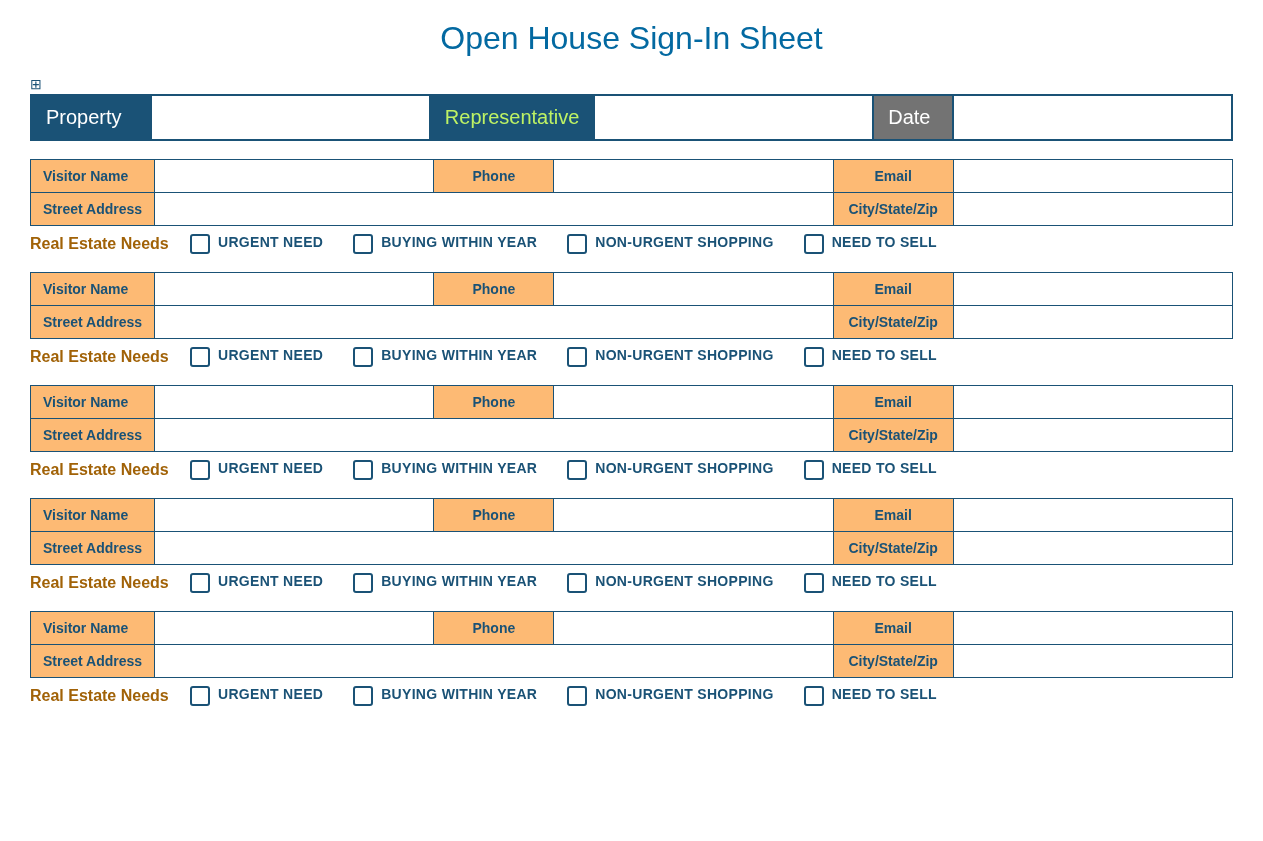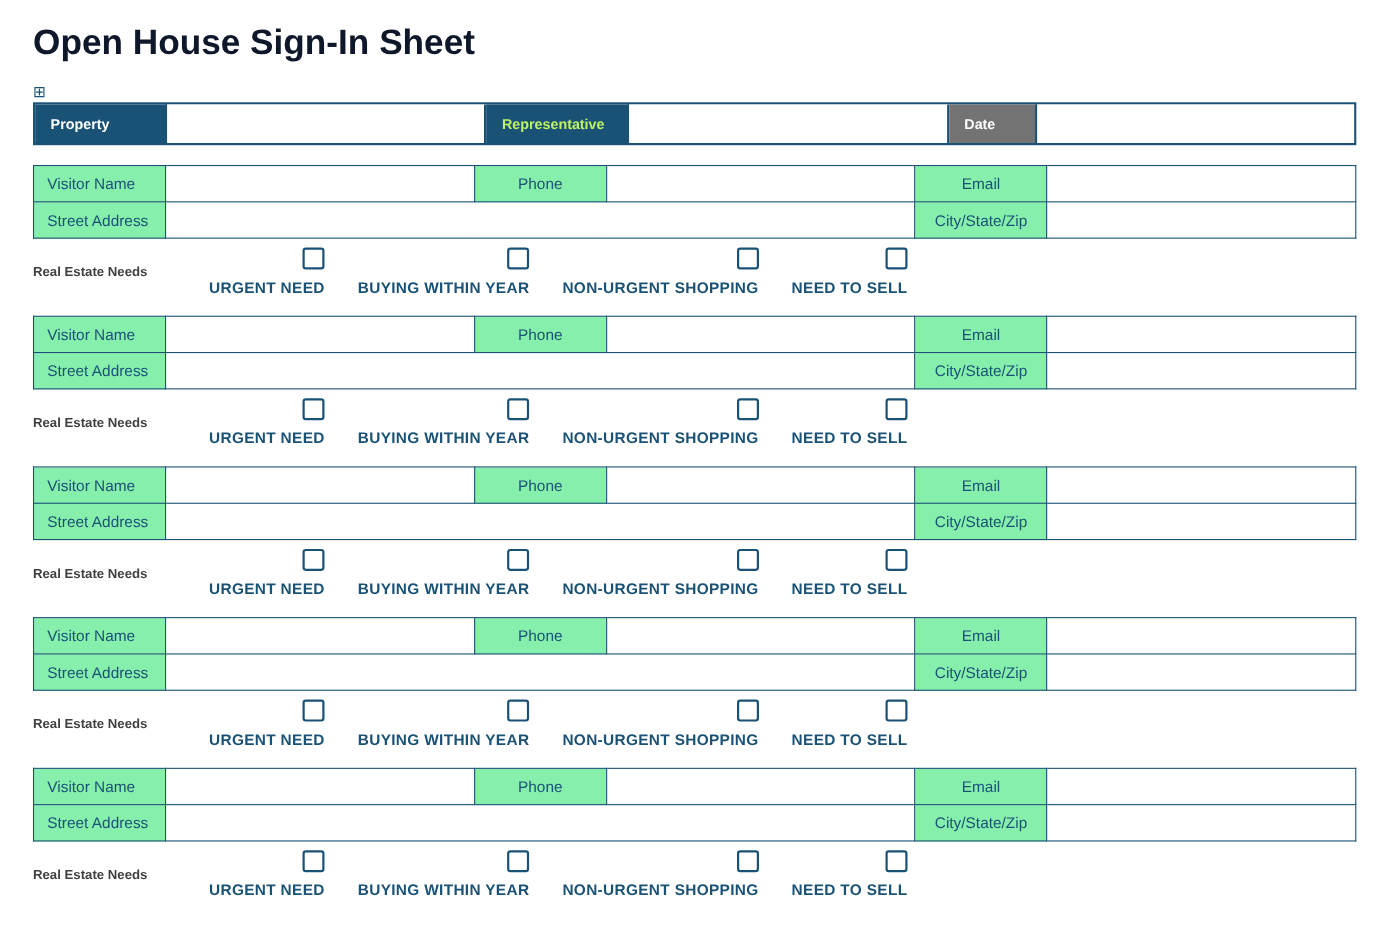--- a/index.html
+++ b/index.html
@@ -3,41 +3,42 @@
   <meta charset="utf-8">
   <style>
     * { box-sizing: border-box; margin: 0; padding: 0; }
     body {
       font-family: Arial, sans-serif;
       background: #fff;
       color: #1a5276;
       padding: 20px 30px;
     }
     h1 {
-      color: #0f172a;
+      text-align: center;
+      color: #0369a1;
       font-size: 32px;
-      font-weight: bold;
+      font-weight: normal;
       margin-bottom: 18px;
     }
     .expand-icon {
       font-size: 14px;
       color: #1a5276;
       margin-bottom: 2px;
       display: inline-block;
     }
     .main-header {
       display: flex;
       width: 100%;
       border: 2px solid #1a5276;
     }
     .main-header .cell {
       border-right: 2px solid #1a5276;
       padding: 10px 14px;
-      font-weight: bold;
-      font-size: 13px;
+      font-weight: normal;
+      font-size: 20px;
     }
     .main-header .cell:last-child { border-right: none; }
     .cell-property { background: #1a5276; color: #fff; flex: 0 0 120px; }
     .cell-property-fill { flex: 1; background: #fff; }
     .cell-representative { background: #1a5276; color: #bef264; flex: 0 0 130px; }
     .cell-representative-fill { flex: 1; background: #fff; }
     .cell-date { background: #737373; color: #fff; flex: 0 0 80px; }
     .cell-date-fill { flex: 1; background: #fff; }
 
     .visitor-block {
@@ -48,49 +49,48 @@
       border-collapse: collapse;
       border: 1px solid #1a5276;
     }
     .visitor-table td {
       border: 1px solid #1a5276;
       padding: 8px 12px;
       font-size: 14px;
       color: #1a5276;
     }
     .visitor-table .label-cell {
-      font-weight: normal;
-      background: #86efac;
+      font-weight: bold;
+      background: #fdba74;
       white-space: nowrap;
       width: 120px;
     }
     .visitor-table .value-cell {
       background: #fff;
     }
     .needs-row {
       display: flex;
       align-items: center;
       margin-top: 8px;
       margin-bottom: 4px;
       gap: 0px;
       flex-wrap: wrap;
     }
     .needs-label {
       font-weight: bold;
-      color: #404040;
-      font-size: 12px;
+      color: #a16207;
+      font-size: 16px;
       margin-right: 20px;
       min-width: 140px;
     }
     .needs-option {
       display: flex;
-      align-items: flex-end;
+      align-items: flex-start;
       margin-right: 30px;
       gap: 8px;
-      flex-direction: column;
     }
     .needs-option .checkbox {
       width: 20px;
       height: 20px;
       border: 2px solid #1a5276;
       border-radius: 3px;
       display: inline-block;
       background: #fff;
       flex-shrink: 0;
     }

